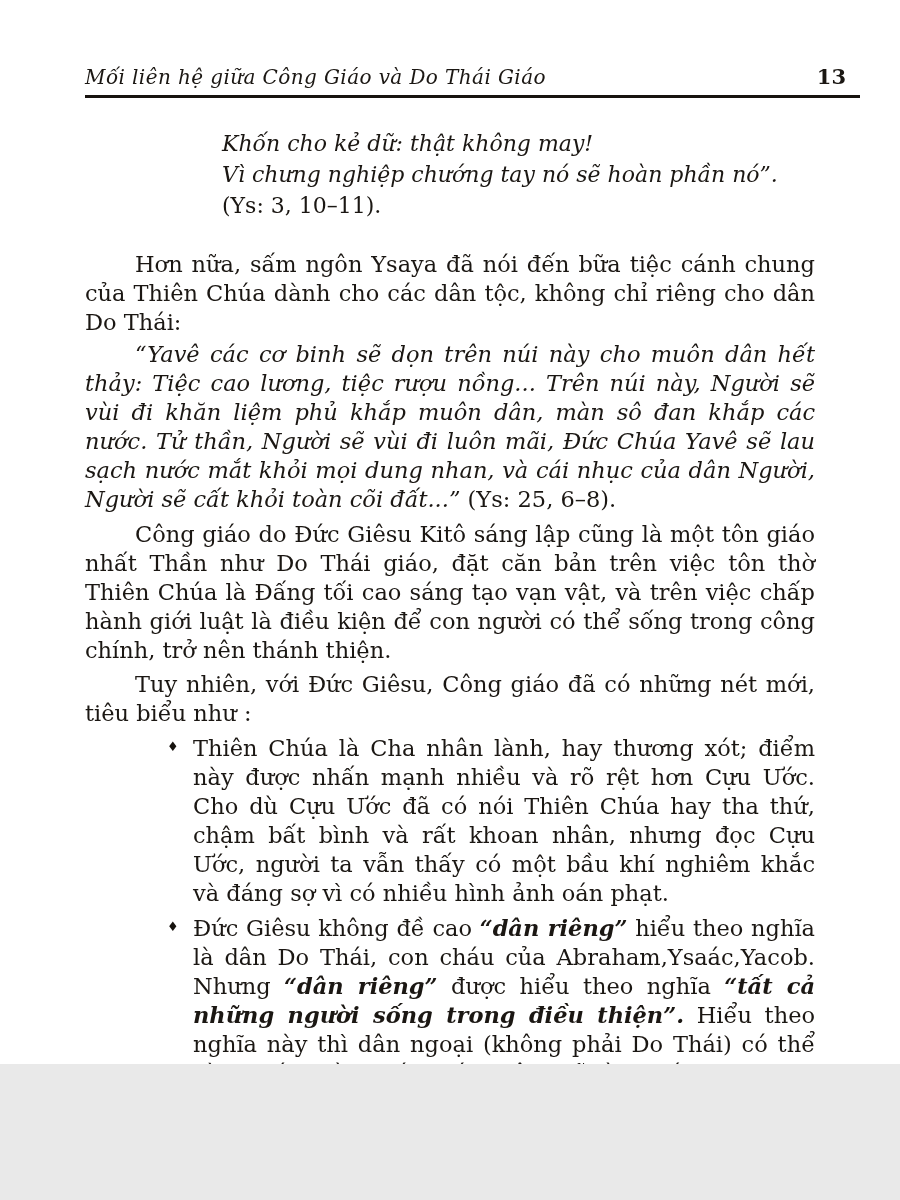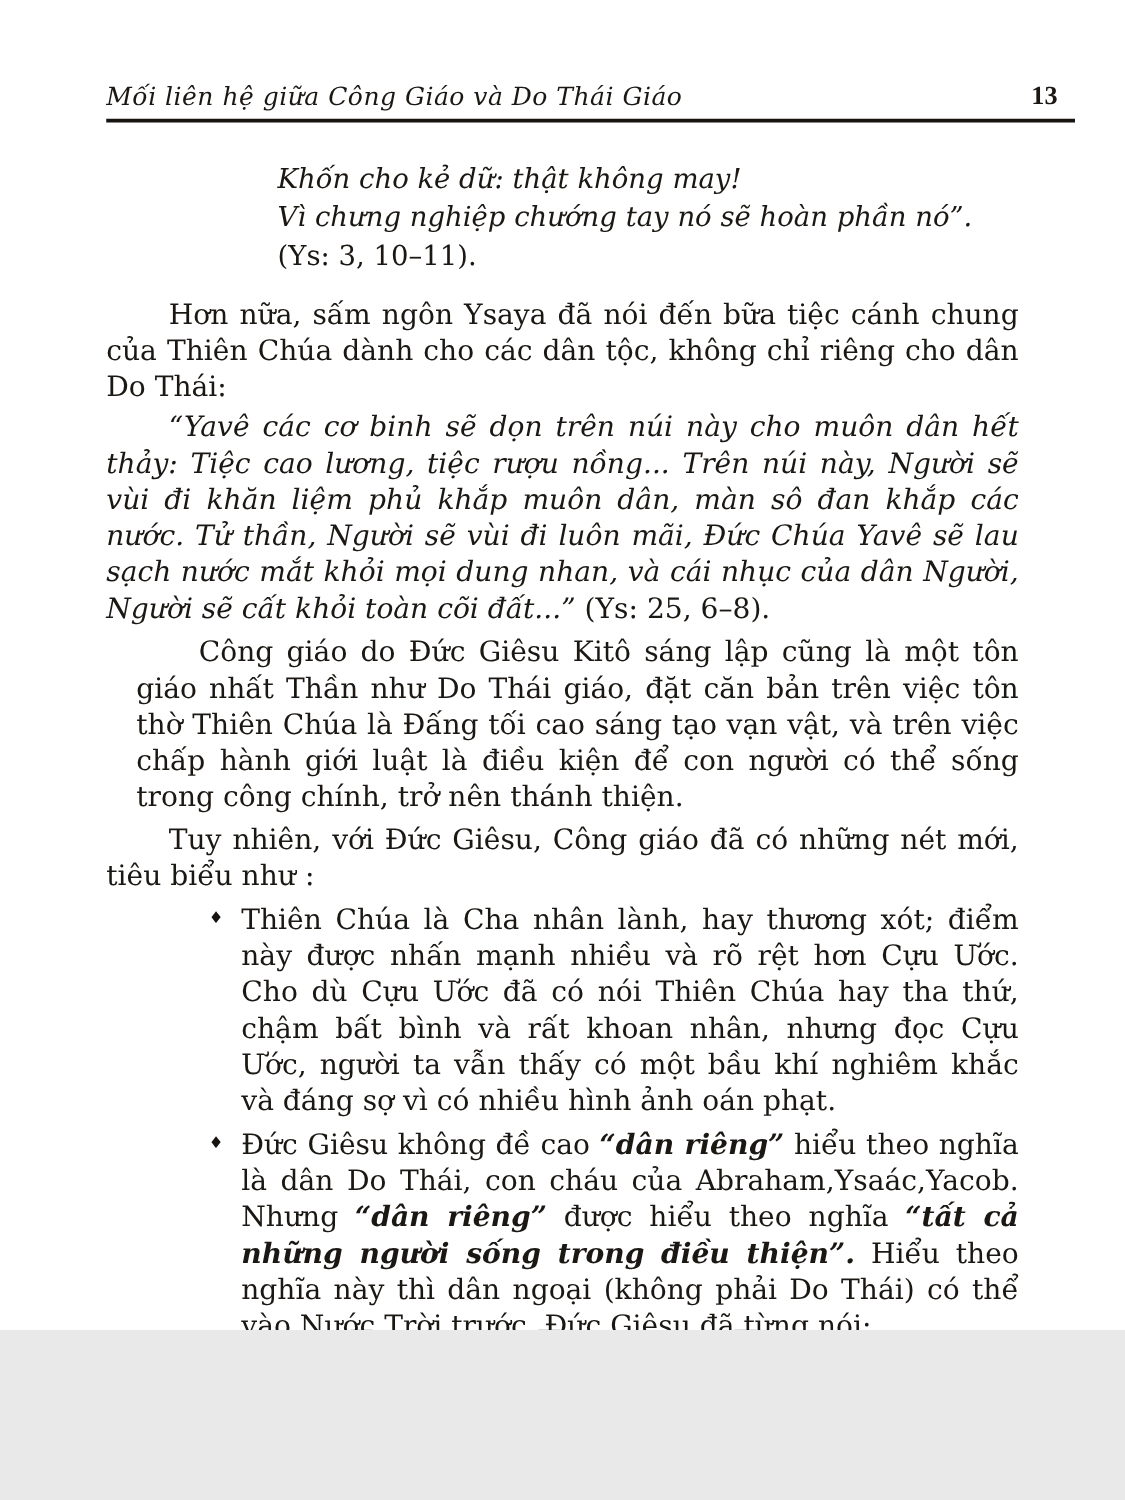--- a/index.html
+++ b/index.html
@@ -29,44 +29,43 @@
   }
   .running-title{
     font-style:italic;
     font-size:20px;
     letter-spacing:0.4px;
   }
   .folio{
     font-weight:bold;
     font-size:21px;
     padding-right:14px;
-    font-family:Liberation Serif, serif;
   }
   
   .q1{
     margin:30px 0 0 137px;
     font-style:italic;
     font-size:22px;
     line-height:31px;
   }
   .q1 .attr{
     font-style:normal;
     text-align:left;
   }
   
   .para{
     margin:0;
     font-size:22.5px;
     line-height:29px;
     text-align:justify;
   }
   .indent{ text-indent:50px; }
-  .mt-a{ margin-top:17px; }
+  .mt-a{ margin-top:29px; }
   .mt-b{ margin-top:3px; }
-  .mt-c{ margin-top:6px;margin-left:24px; }
+  .mt-c{ margin-top:6px; }
   .mt-d{ margin-top:5px; }
   .it{ font-style:italic;margin-top:31px; }
   .bi{ font-style:italic; font-weight:bold; }
   
   .bullet-row{
     position:relative;
     margin-left:80px;
     margin-top:6px;
   }
   .bullet-glyph{

